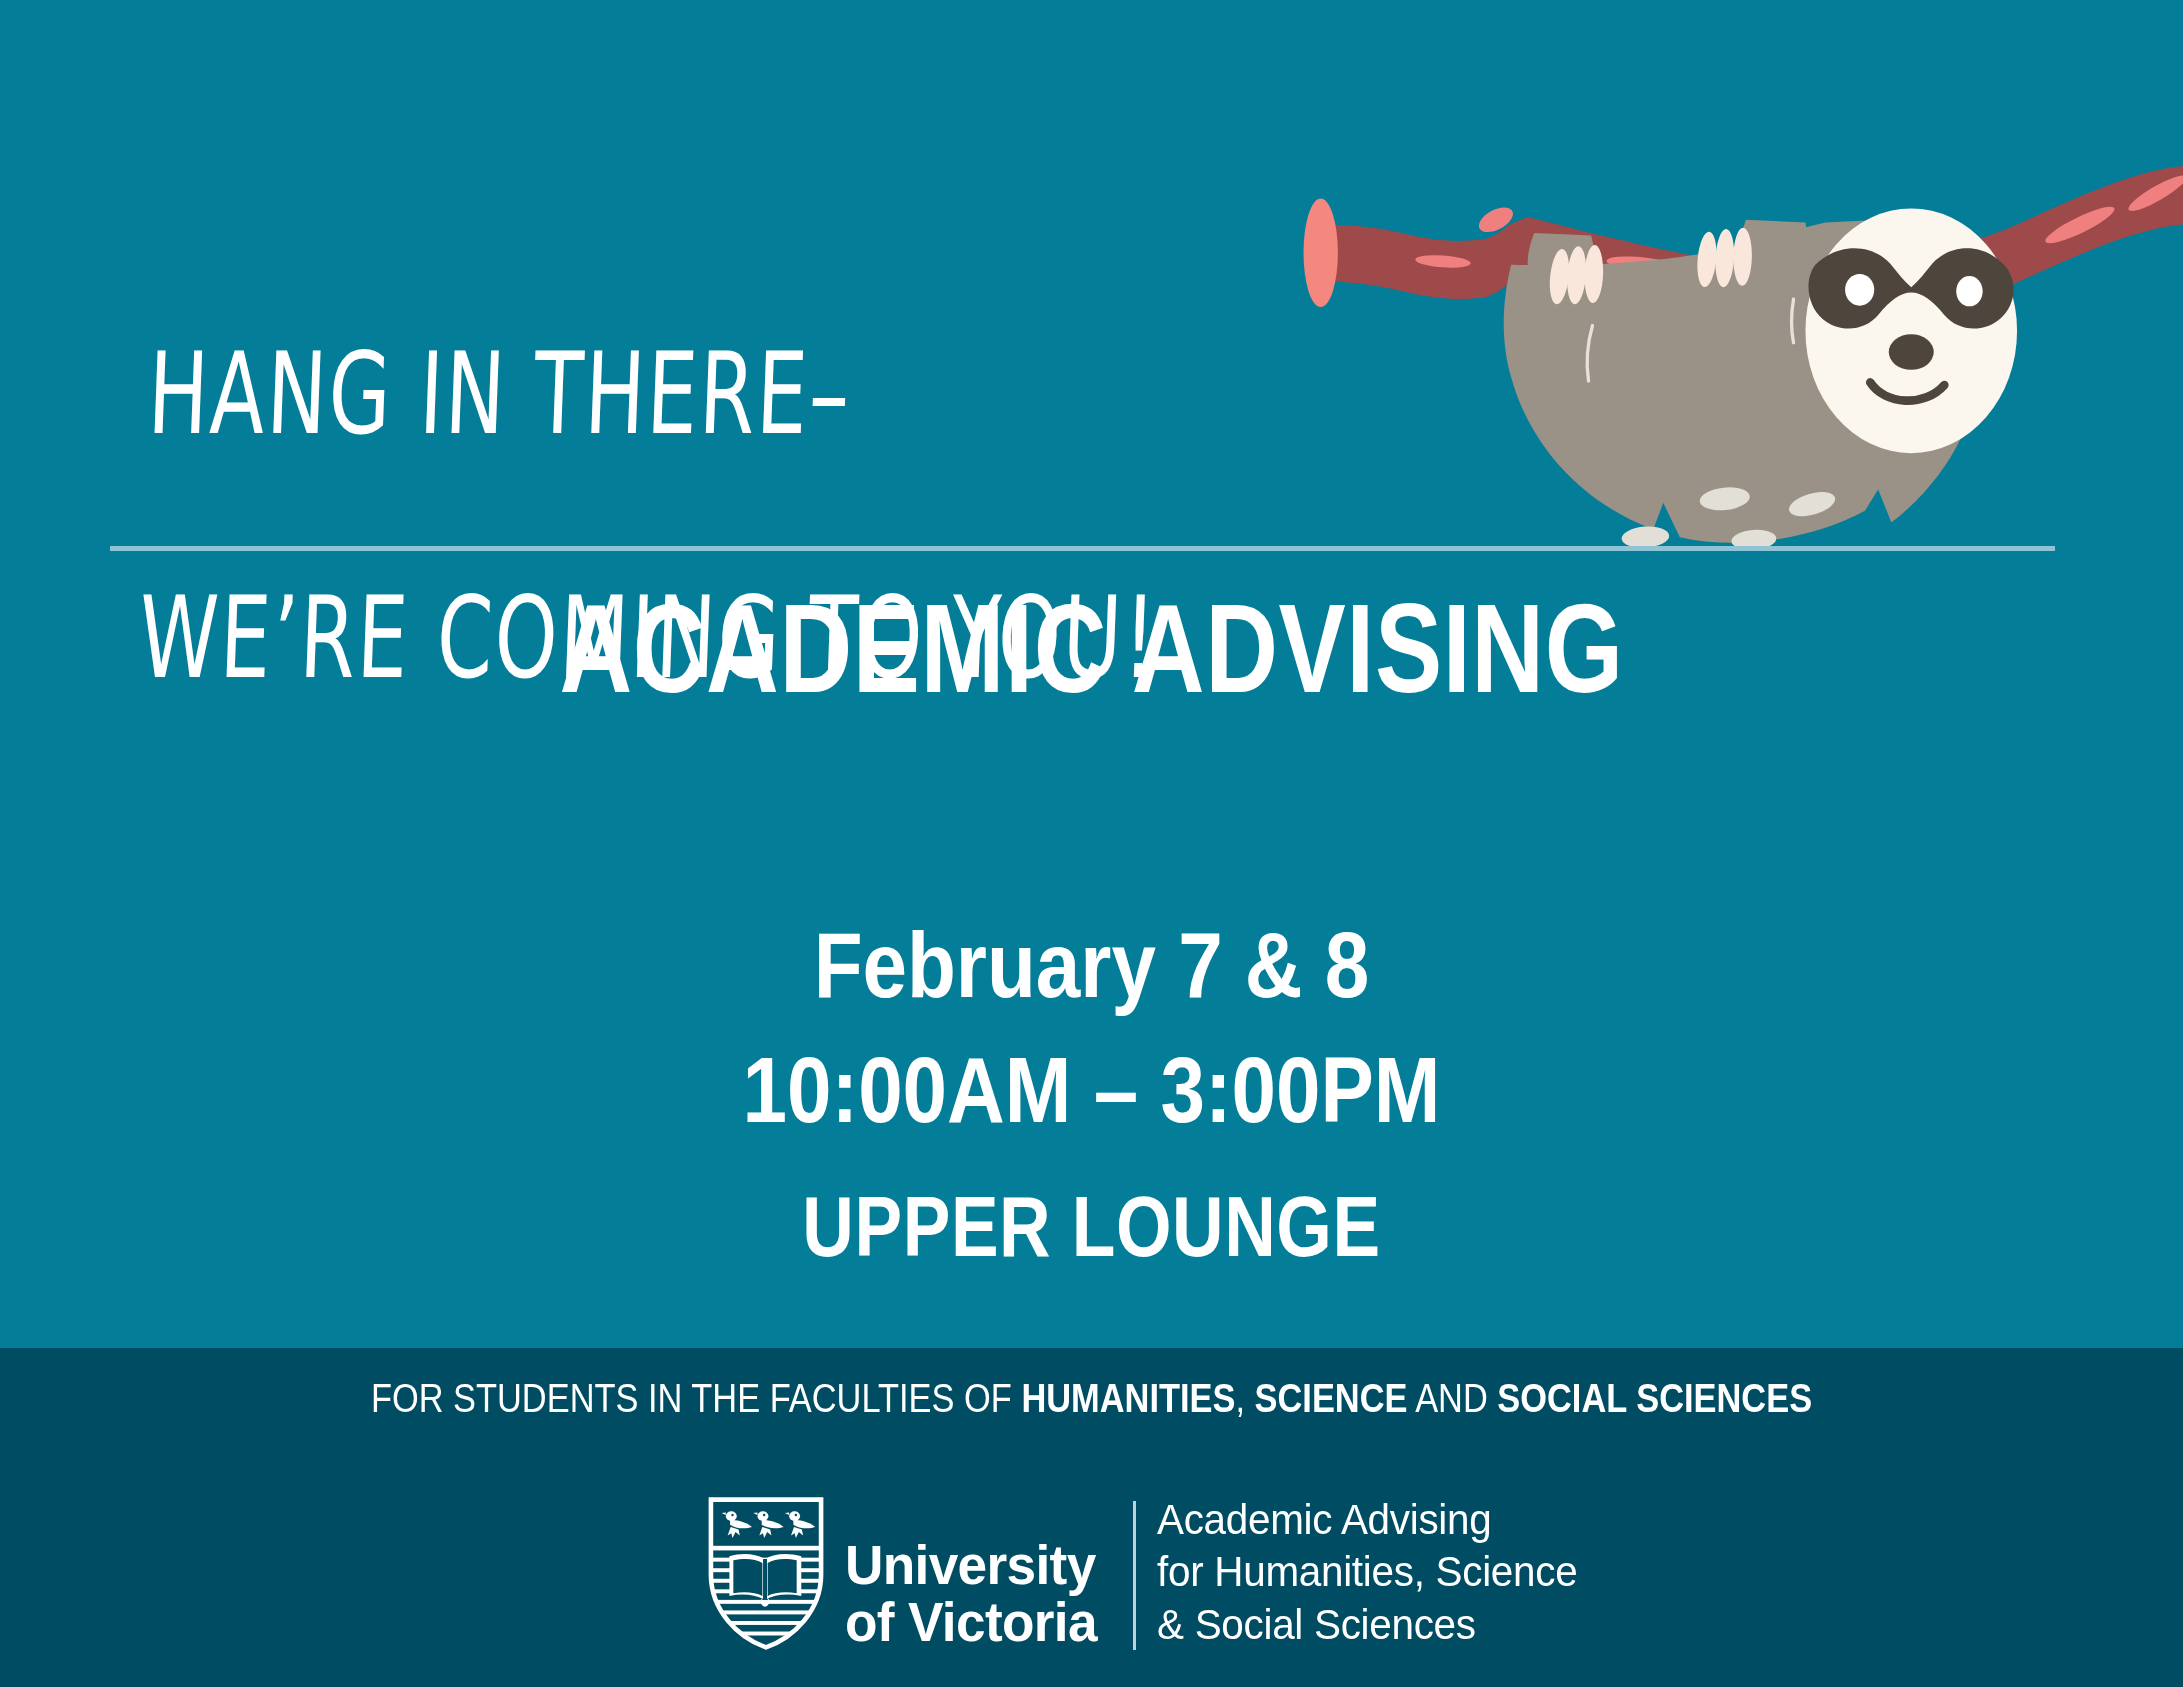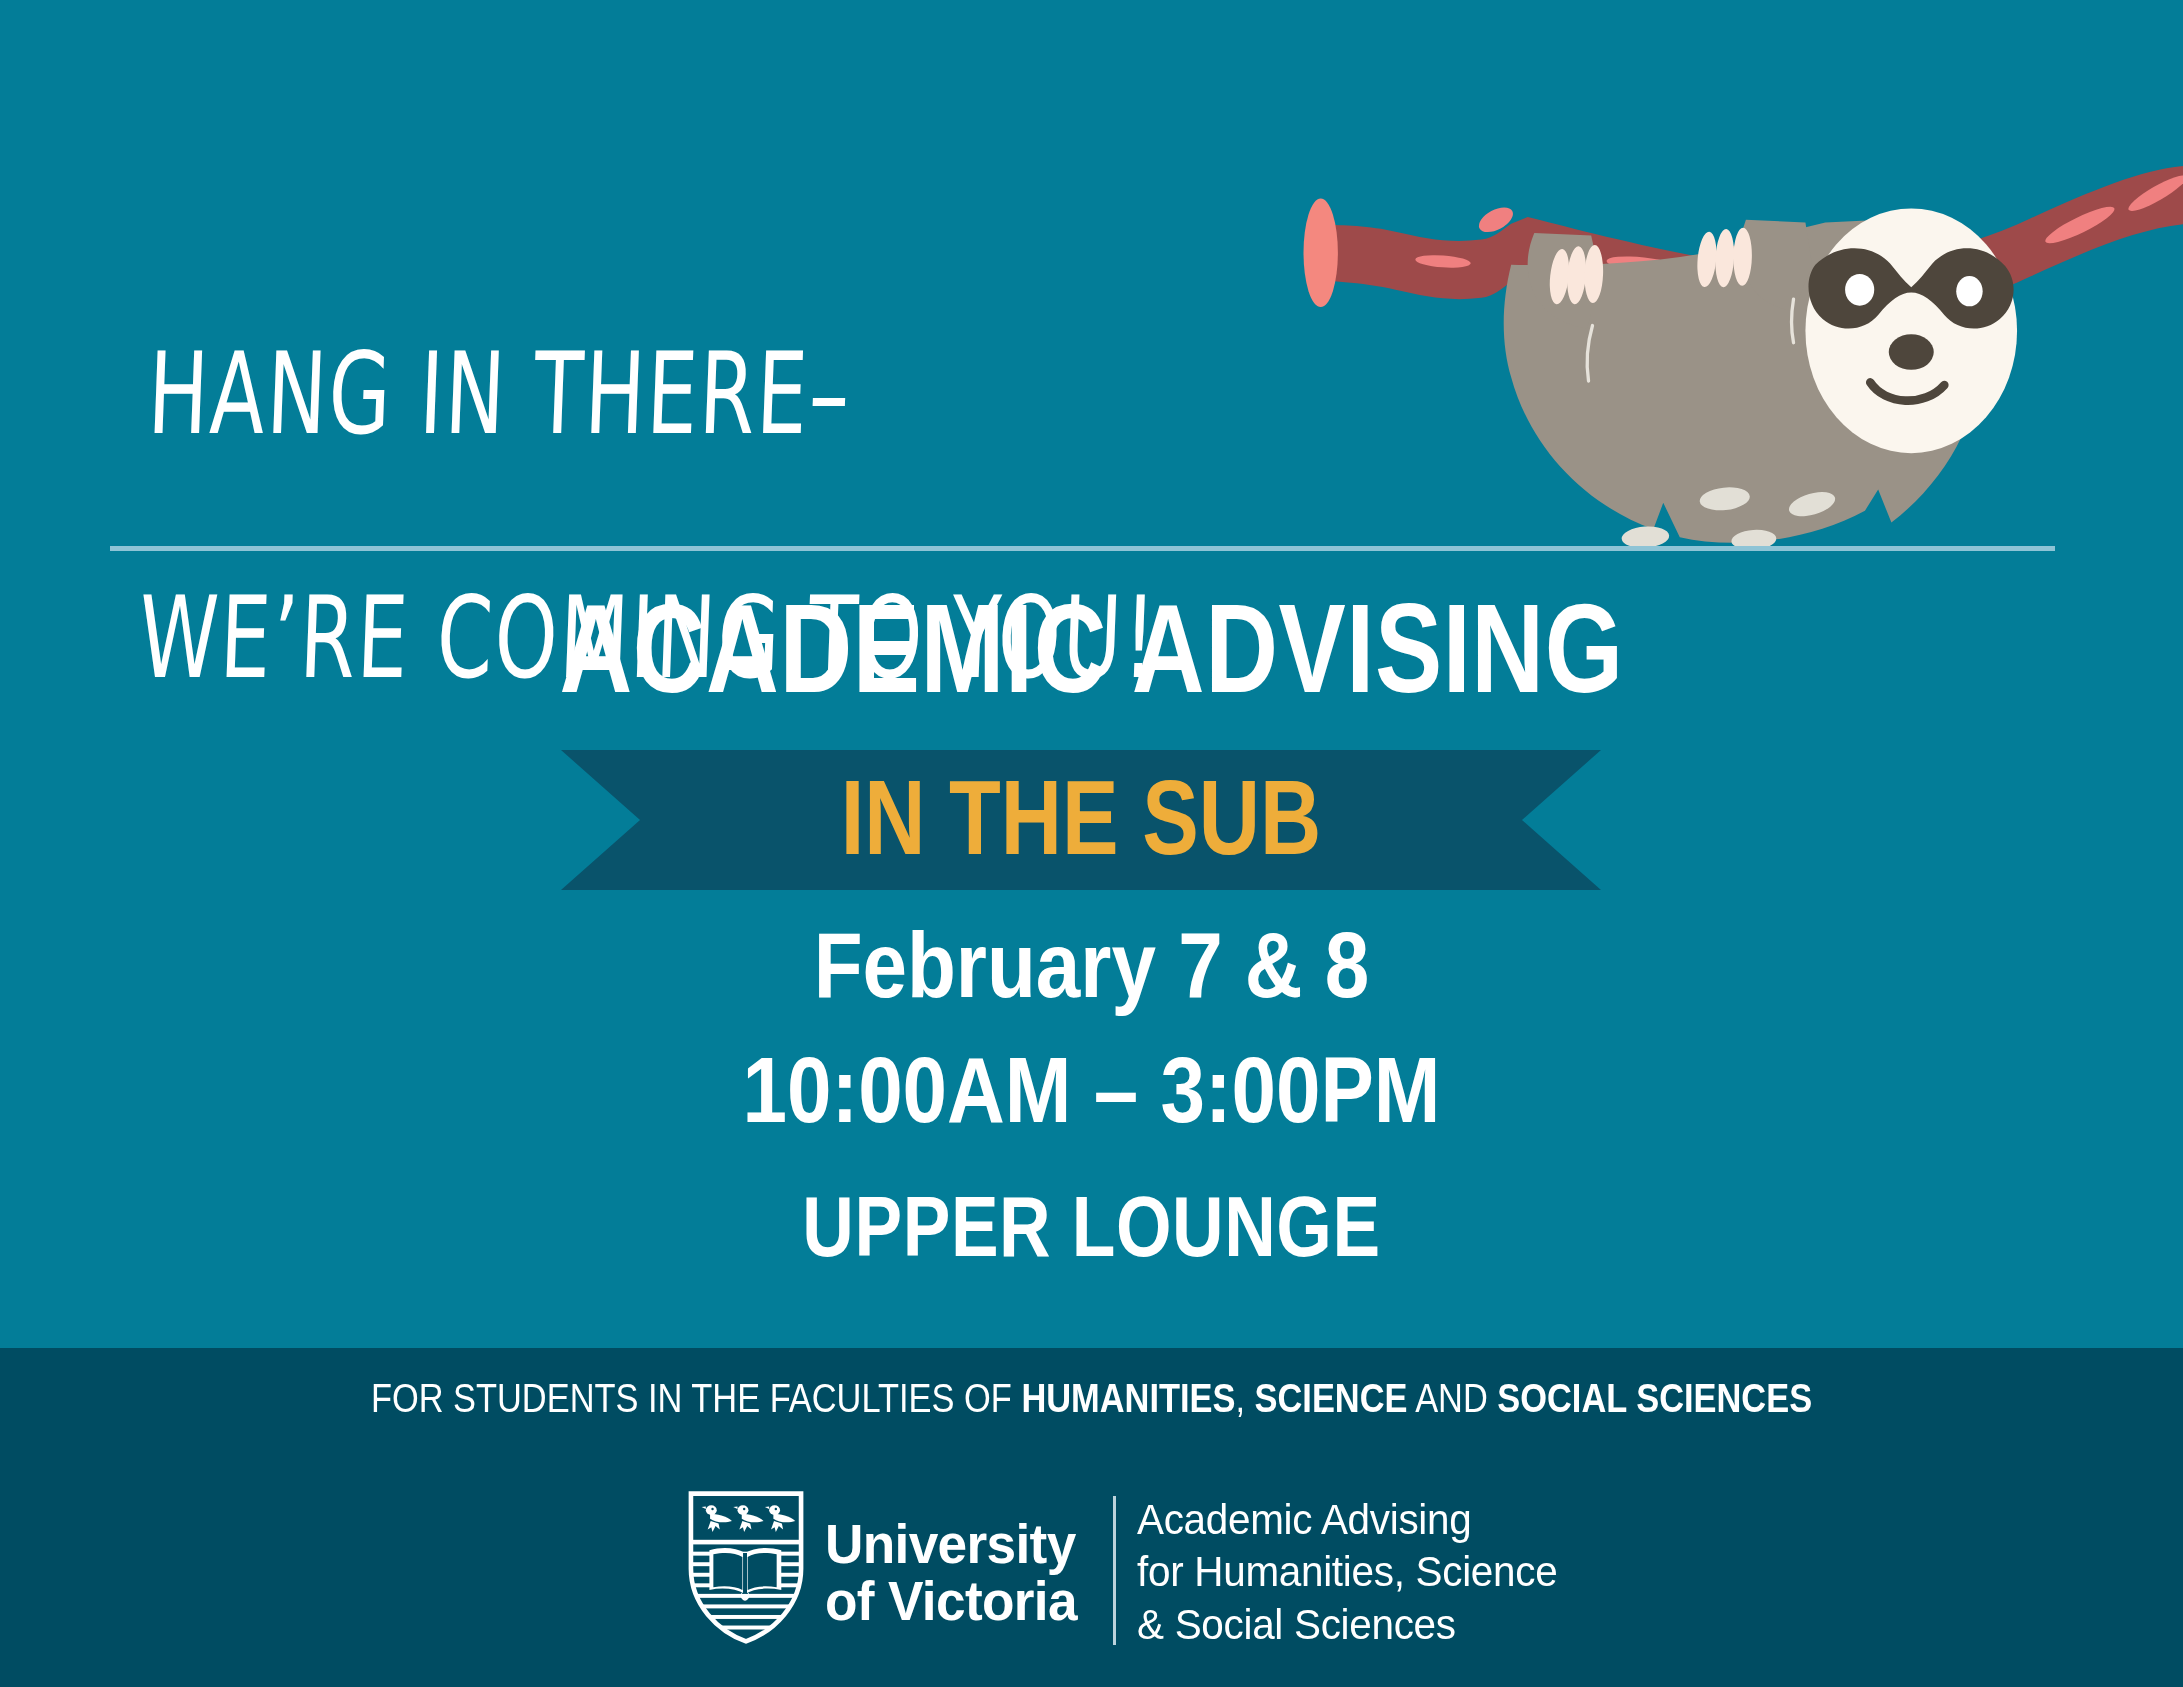--- a/index.html
+++ b/index.html
@@ -172,24 +172,24 @@
     letter-spacing: 0px;
     transform: scaleX(0.86);
     transform-origin: center top;
     white-space: nowrap;
   }
   #audience b { font-weight: 700; }
 
   
   #logo-lockup {
     position: absolute;
-    left: 688px;
+    left: 708px;
     top: 1485px;
     display: flex;
-    align-items: center;
+    align-items: flex-end;
     height: 165px;
   }
   #crest {
     width: 116px;
     height: 153px;
     flex: 0 0 auto;
   }
   #uvic-wordmark {
     margin-left: 21px;
     color: #ffffff;
@@ -333,24 +333,20 @@
 
   <div id="headline">
     <span class="hl-line">HANG IN THERE–</span>
     <span class="hl-line">WE’RE COMING TO YOU!</span>
   </div>
 
   <div id="divider"></div>
 
   <div class="center-col" id="main-title">ACADEMIC ADVISING</div>
 
-  <div id="ribbon">
-    <div id="ribbon-shape"></div>
-    <div id="ribbon-label">IN THE SUB</div>
-  </div>
 
   <div class="center-col" id="event-date">February 7 &amp; 8</div>
   <div class="center-col" id="event-time">10:00AM – 3:00PM</div>
   <div class="center-col" id="event-location">UPPER LOUNGE</div>
 
   <div class="center-col" id="audience">
     <span>FOR STUDENTS IN THE FACULTIES OF </span><b>HUMANITIES</b><span>, </span><b>SCIENCE</b><span> AND </span><b>SOCIAL SCIENCES</b>
   </div>
 
   <div id="logo-lockup">

